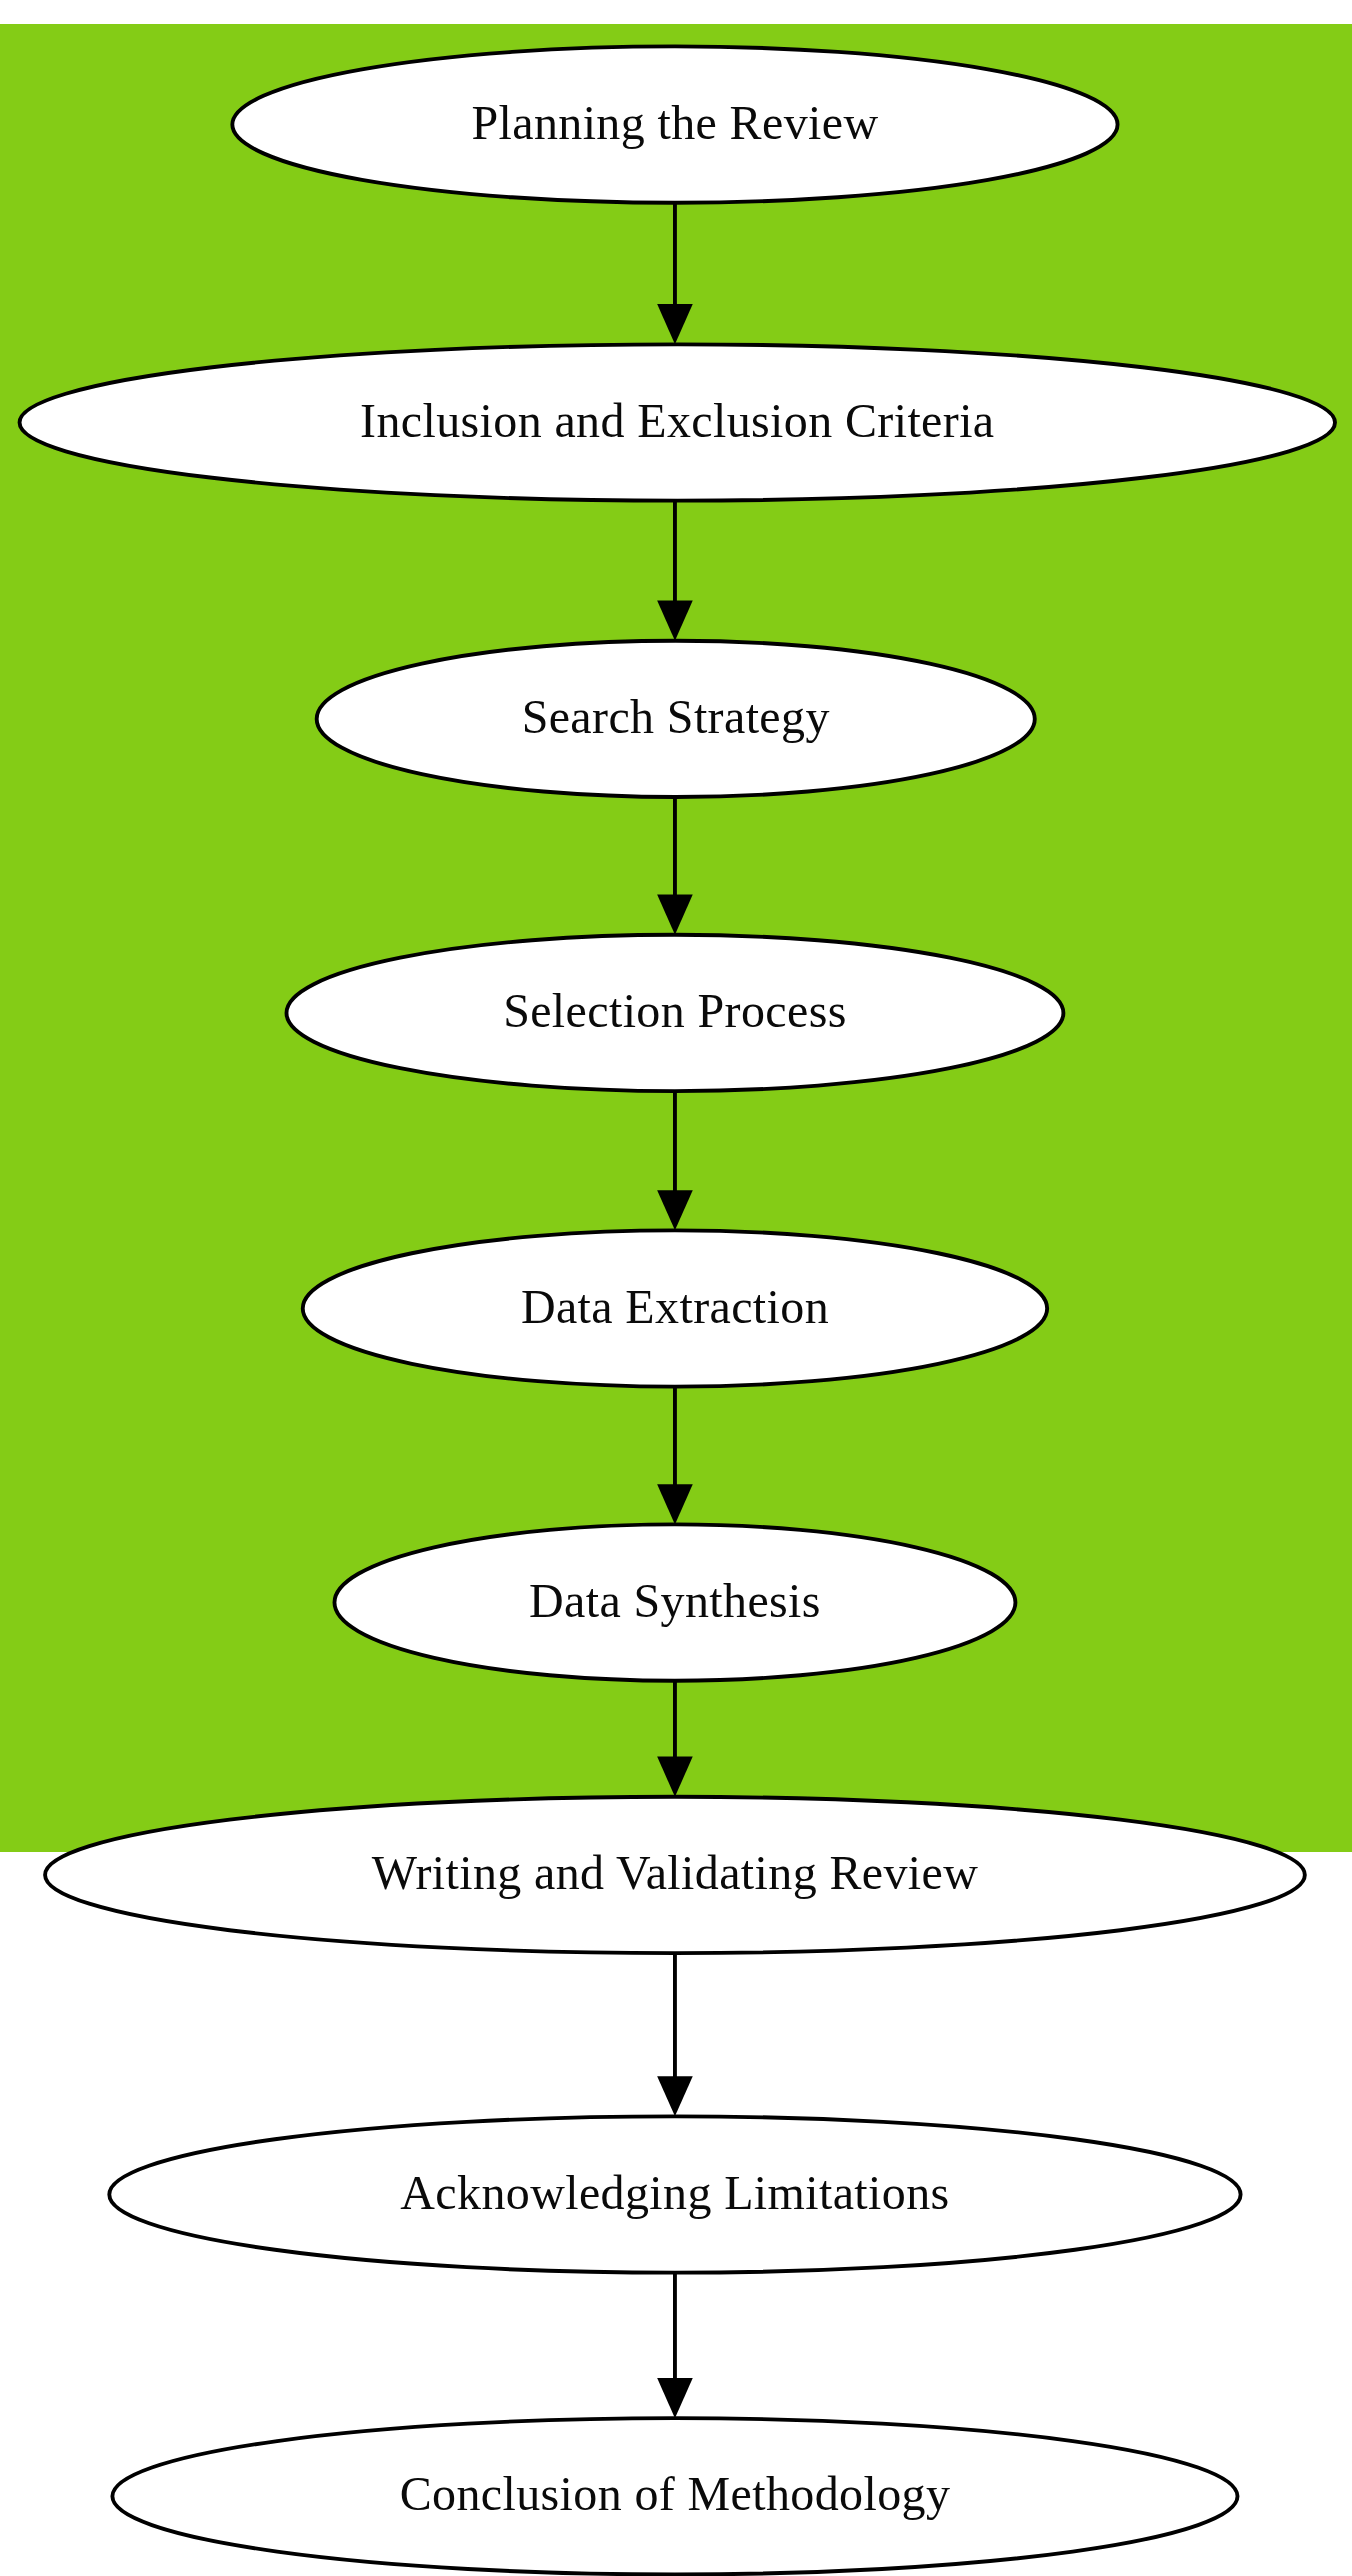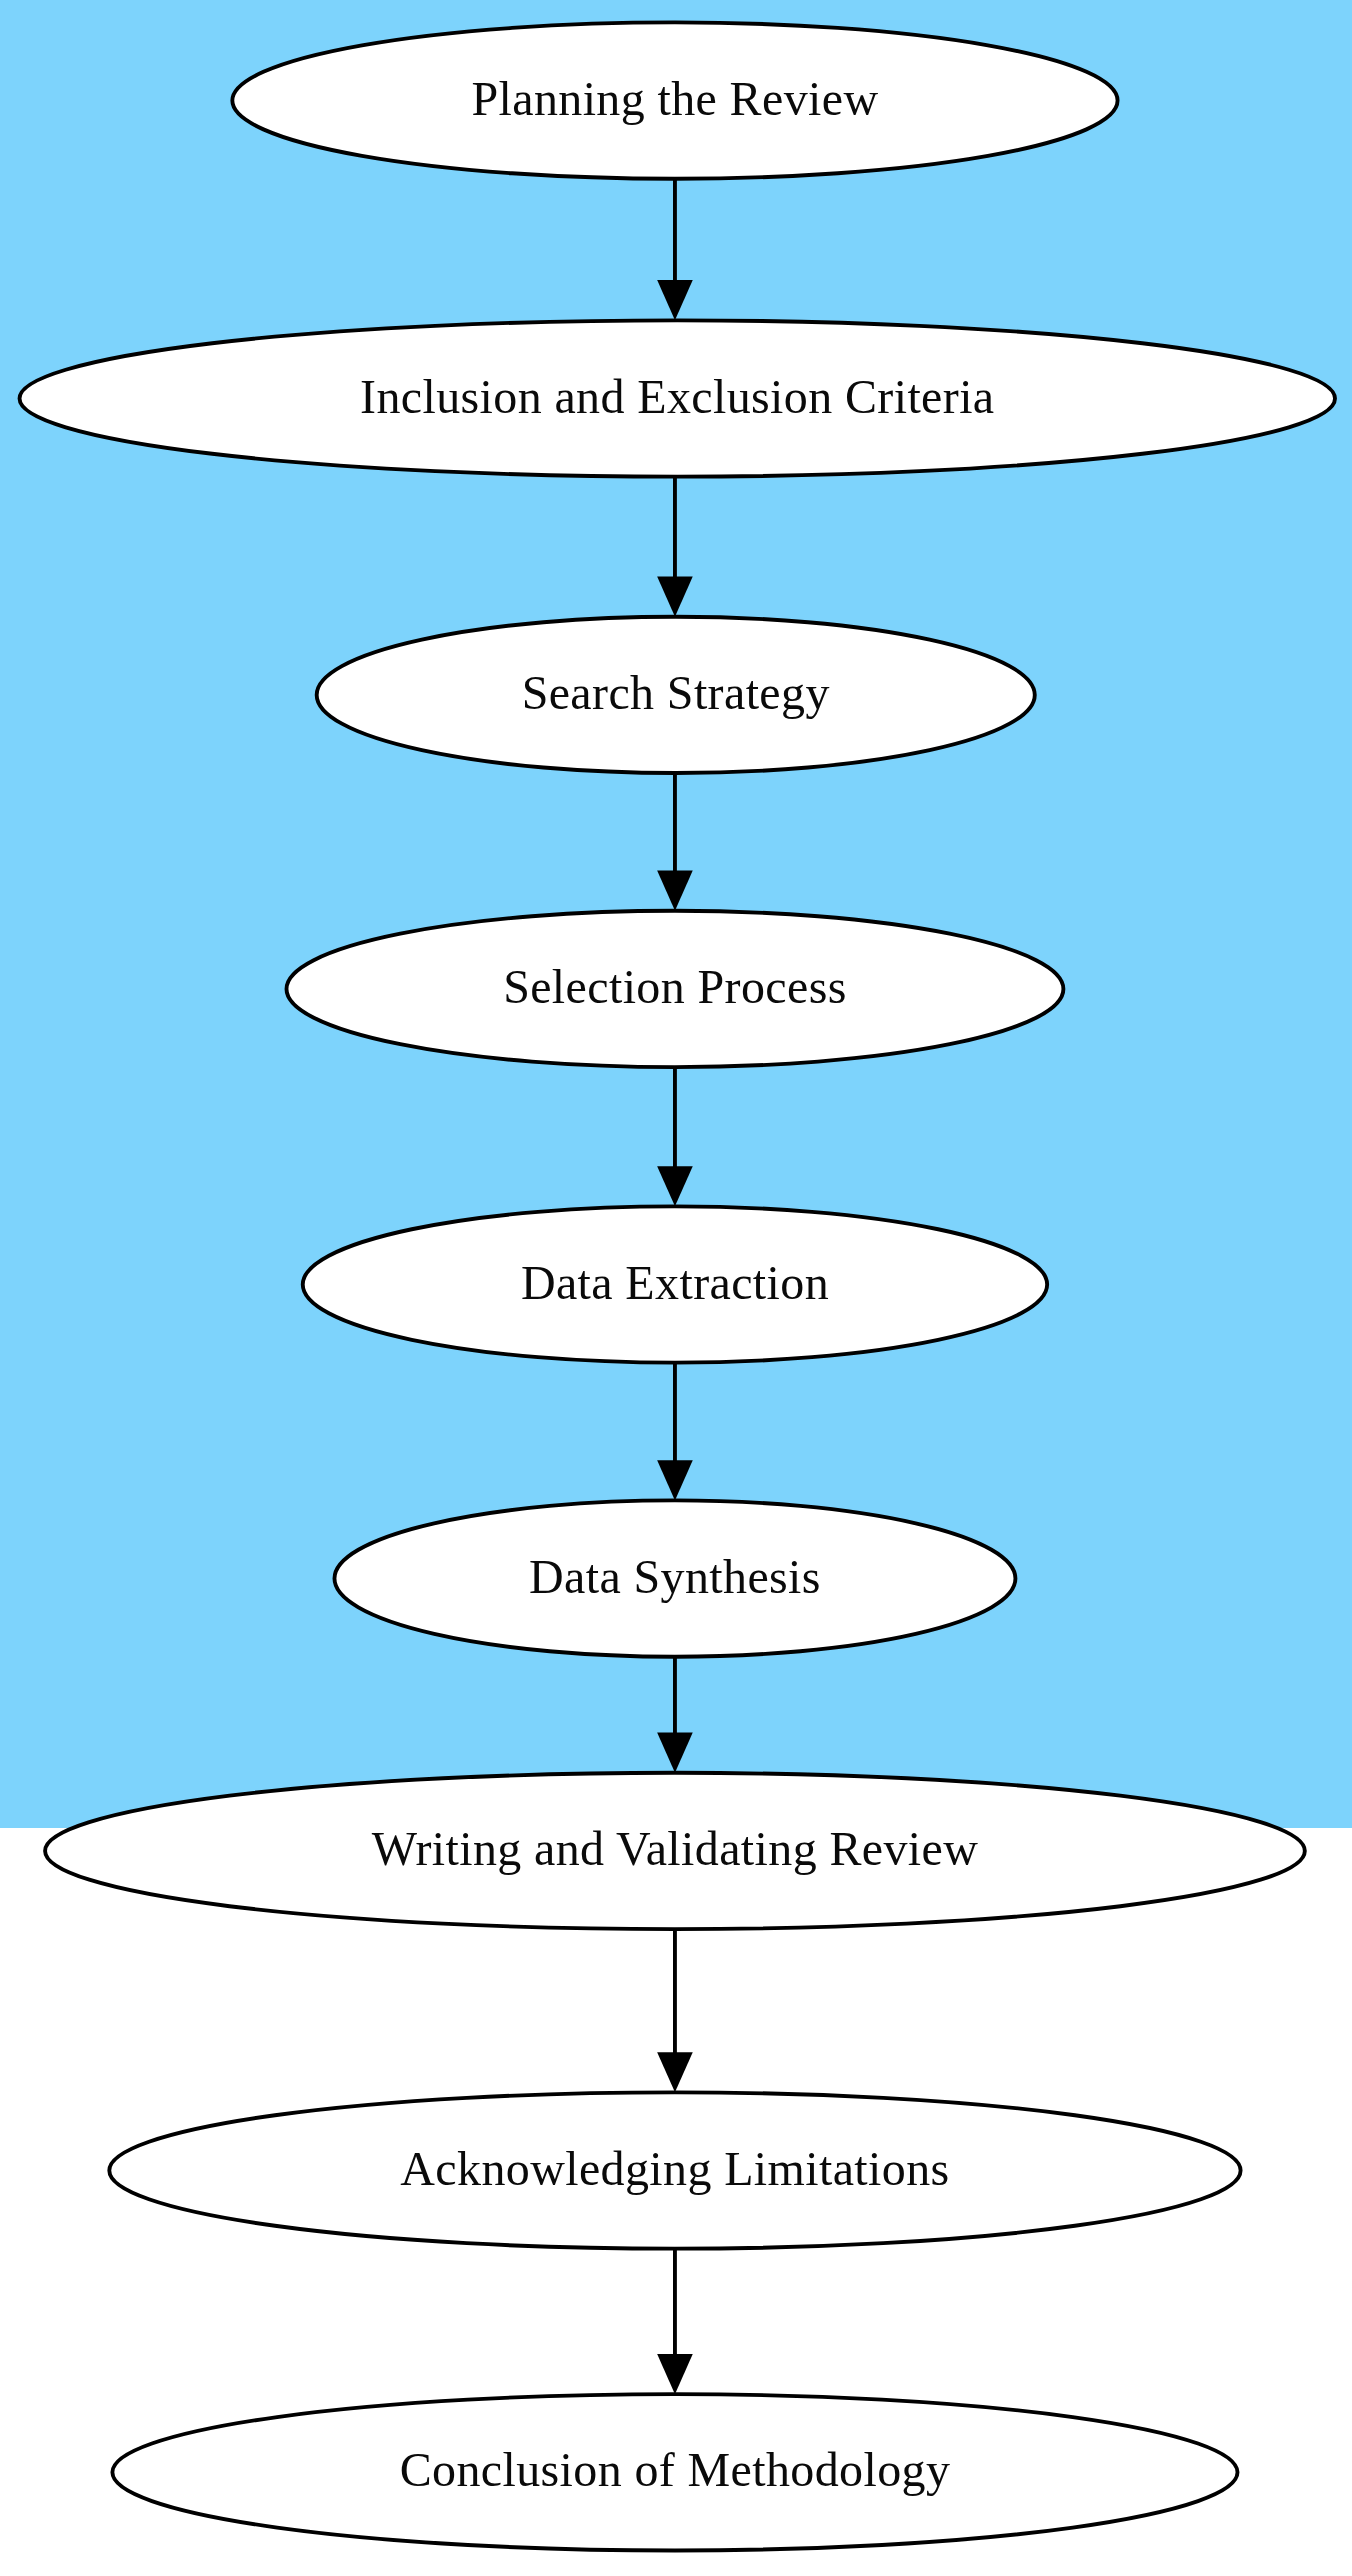--- a/index.html
+++ b/index.html
@@ -10,21 +10,22 @@
   body {
     width: 1353px;
     height: 2576px;
     font-family: "Liberation Serif", "DejaVu Serif", serif;
     overflow: hidden;
   }
   #flowchart-root {
     position: relative;
     width: 1353px;
     height: 1828px;
-    background: #7dd3fc;
+    background: #84cc16;
+    margin-top: 24px;
   }
   #flow-svg {
     display: block;
     width: 1353px;
     height: 2576px;
   }
   .node-ellipse {
     fill: #ffffff;
     stroke: #000000;
     stroke-width: 5;

